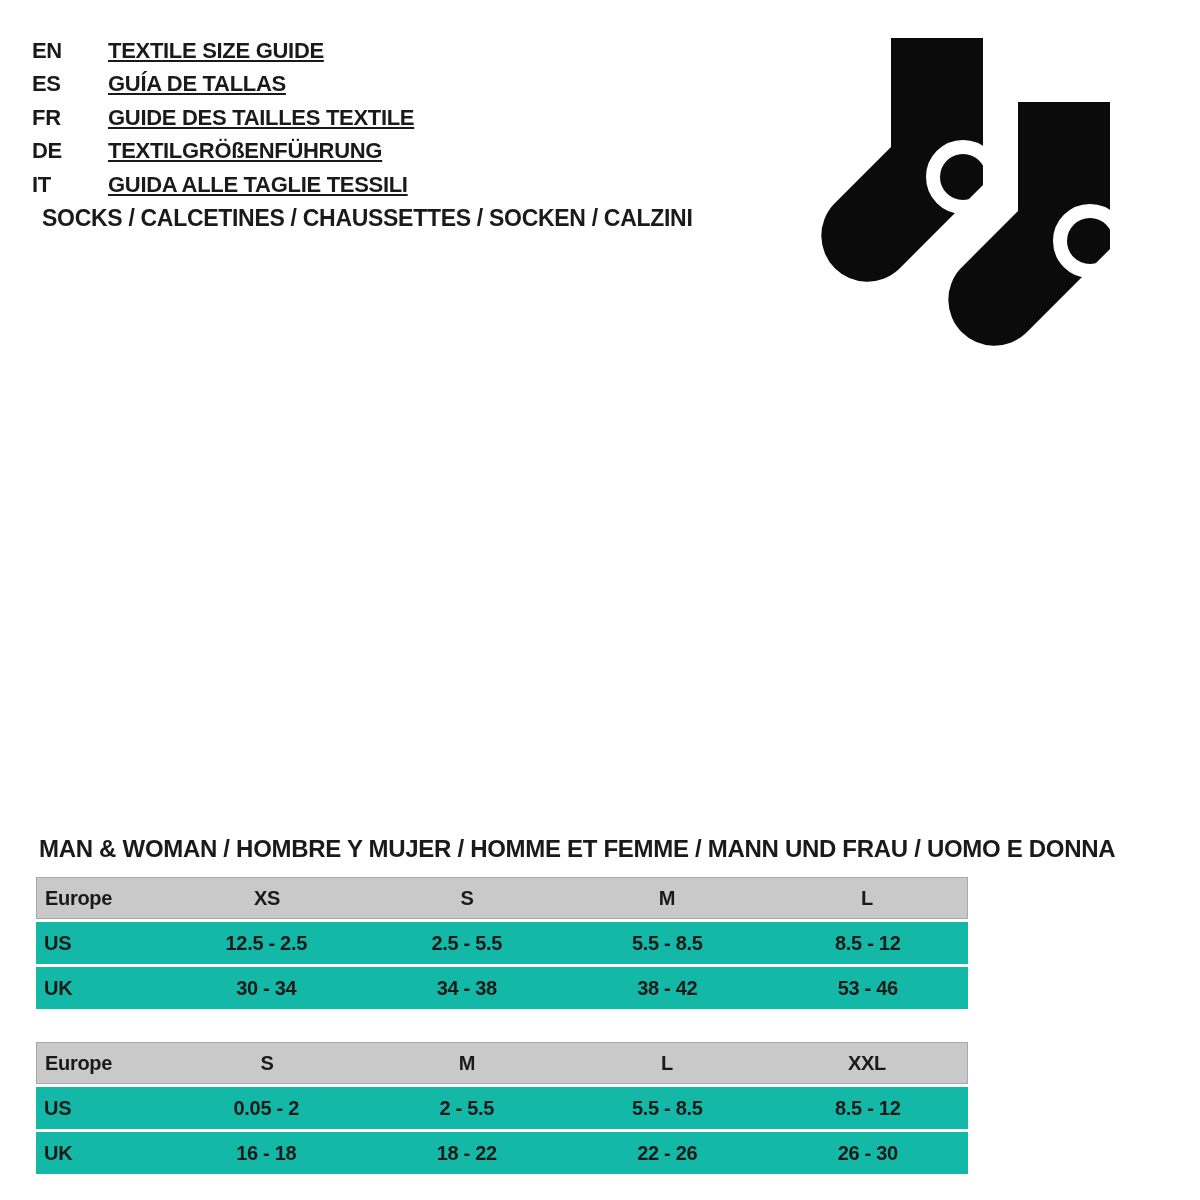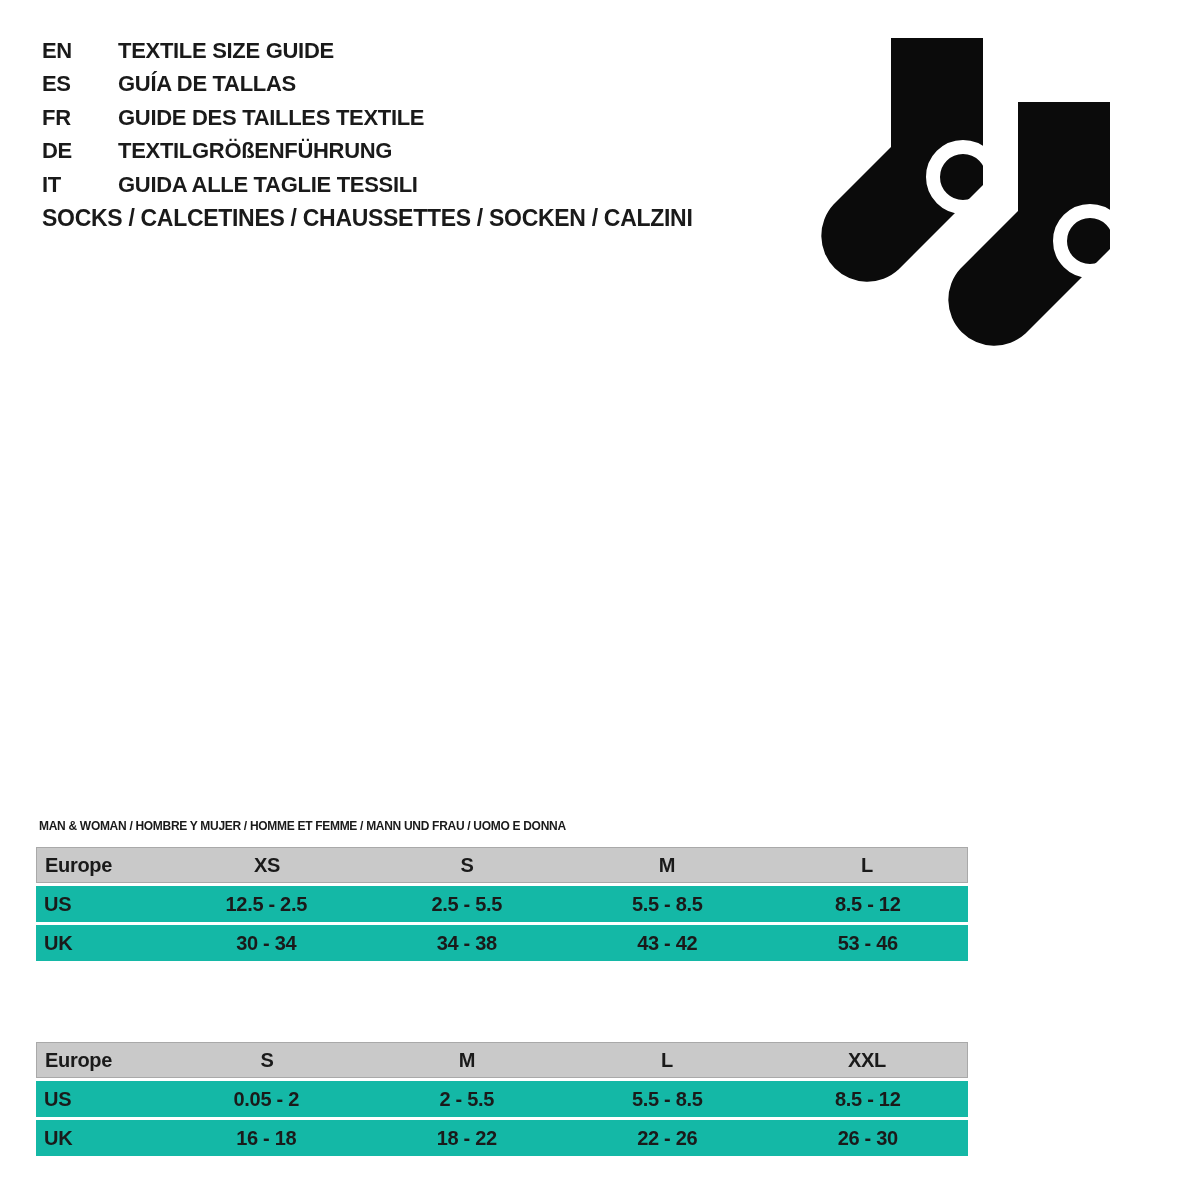--- a/index.html
+++ b/index.html
@@ -6,47 +6,47 @@
   body {
     width: 1200px; height: 1200px;
     background: #ffffff;
     font-family: "Liberation Sans", "DejaVu Sans", sans-serif;
     font-weight: bold;
     color: #1a1a1a;
   }
   .page { position: relative; width: 1200px; height: 1200px; overflow: hidden; background: #ffffff; }
 
   
-  .lang-block { position: absolute; left: 42px; top: 34px; }
+  .lang-block { position: absolute; left: 32px; top: 34px; }
   .lang-row { display: flex; align-items: center; height: 33.5px; font-size: 22px; letter-spacing: -0.3px; }
   .lang-code { width: 76px; flex: 0 0 76px; }
-  .lang-label { white-space: nowrap; }
+  .lang-label { white-space: nowrap; text-decoration: underline; }
 
   
   .category-line {
     position: absolute; left: 42px; top: 205px;
     font-size: 23px; letter-spacing: -0.3px; white-space: nowrap;
   }
 
   
   .socks-svg { position: absolute; left: 810px; top: 30px; }
 
   
   .table-section { position: absolute; left: 36px; width: 932px; }
   .ts1 { top: 819px; }
   .ts2 { top: 1033px; }
   .table-title {
-    margin: 0 0 0 3px; font-size: 12px; letter-spacing: -0.3px;
+    margin: 16px 0 0 3px; font-size: 24px; letter-spacing: -0.3px;
     white-space: nowrap; font-weight: bold;
   }
   .ts1 .size-table { margin-top: 14px; }
   .ts2 .size-table { margin-top: 9px; }
   .trow {
     display: flex; align-items: center;
-    height: 36px; margin-bottom: 3px;
+    height: 42px; margin-bottom: 3px;
     font-size: 20px; letter-spacing: -0.3px;
     box-sizing: border-box;
   }
   .trow.header { background: #c9c9c9; border: 1px solid #a9a9a9; }
   .trow.r-us { background: #14b8a6; }
   .trow.r-uk { background: #14b8a6; }
   .tcell { flex: 1 1 0; text-align: center; }
   .tcell.c0 { flex: 0 0 130px; text-align: left; padding-left: 8px; box-sizing: border-box; }
 </style>
 </head>
@@ -108,21 +108,21 @@
         <div class="tcell c0">US</div>
         <div class="tcell">12.5 - 2.5</div>
         <div class="tcell">2.5 - 5.5</div>
         <div class="tcell">5.5 - 8.5</div>
         <div class="tcell">8.5 - 12</div>
       </div>
       <div class="trow r-uk">
         <div class="tcell c0">UK</div>
         <div class="tcell">30 - 34</div>
         <div class="tcell">34 - 38</div>
-        <div class="tcell">43 - 42</div>
+        <div class="tcell">38 - 42</div>
         <div class="tcell">53 - 46</div>
       </div>
     </div>
   </section>
 
   <section class="table-section ts2">
     <div class="size-table">
       <div class="trow header">
         <div class="tcell c0">Europe</div>
         <div class="tcell">S</div>

